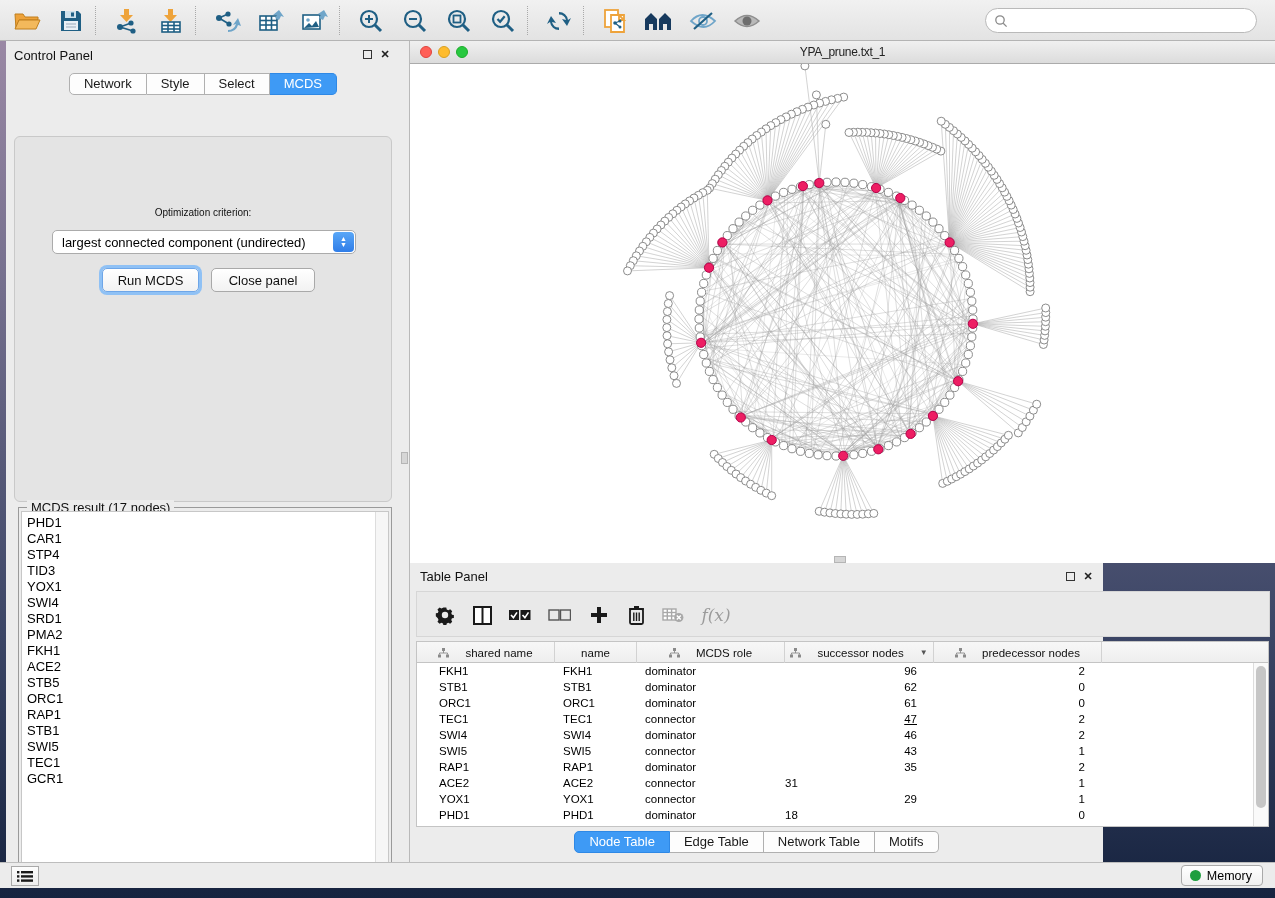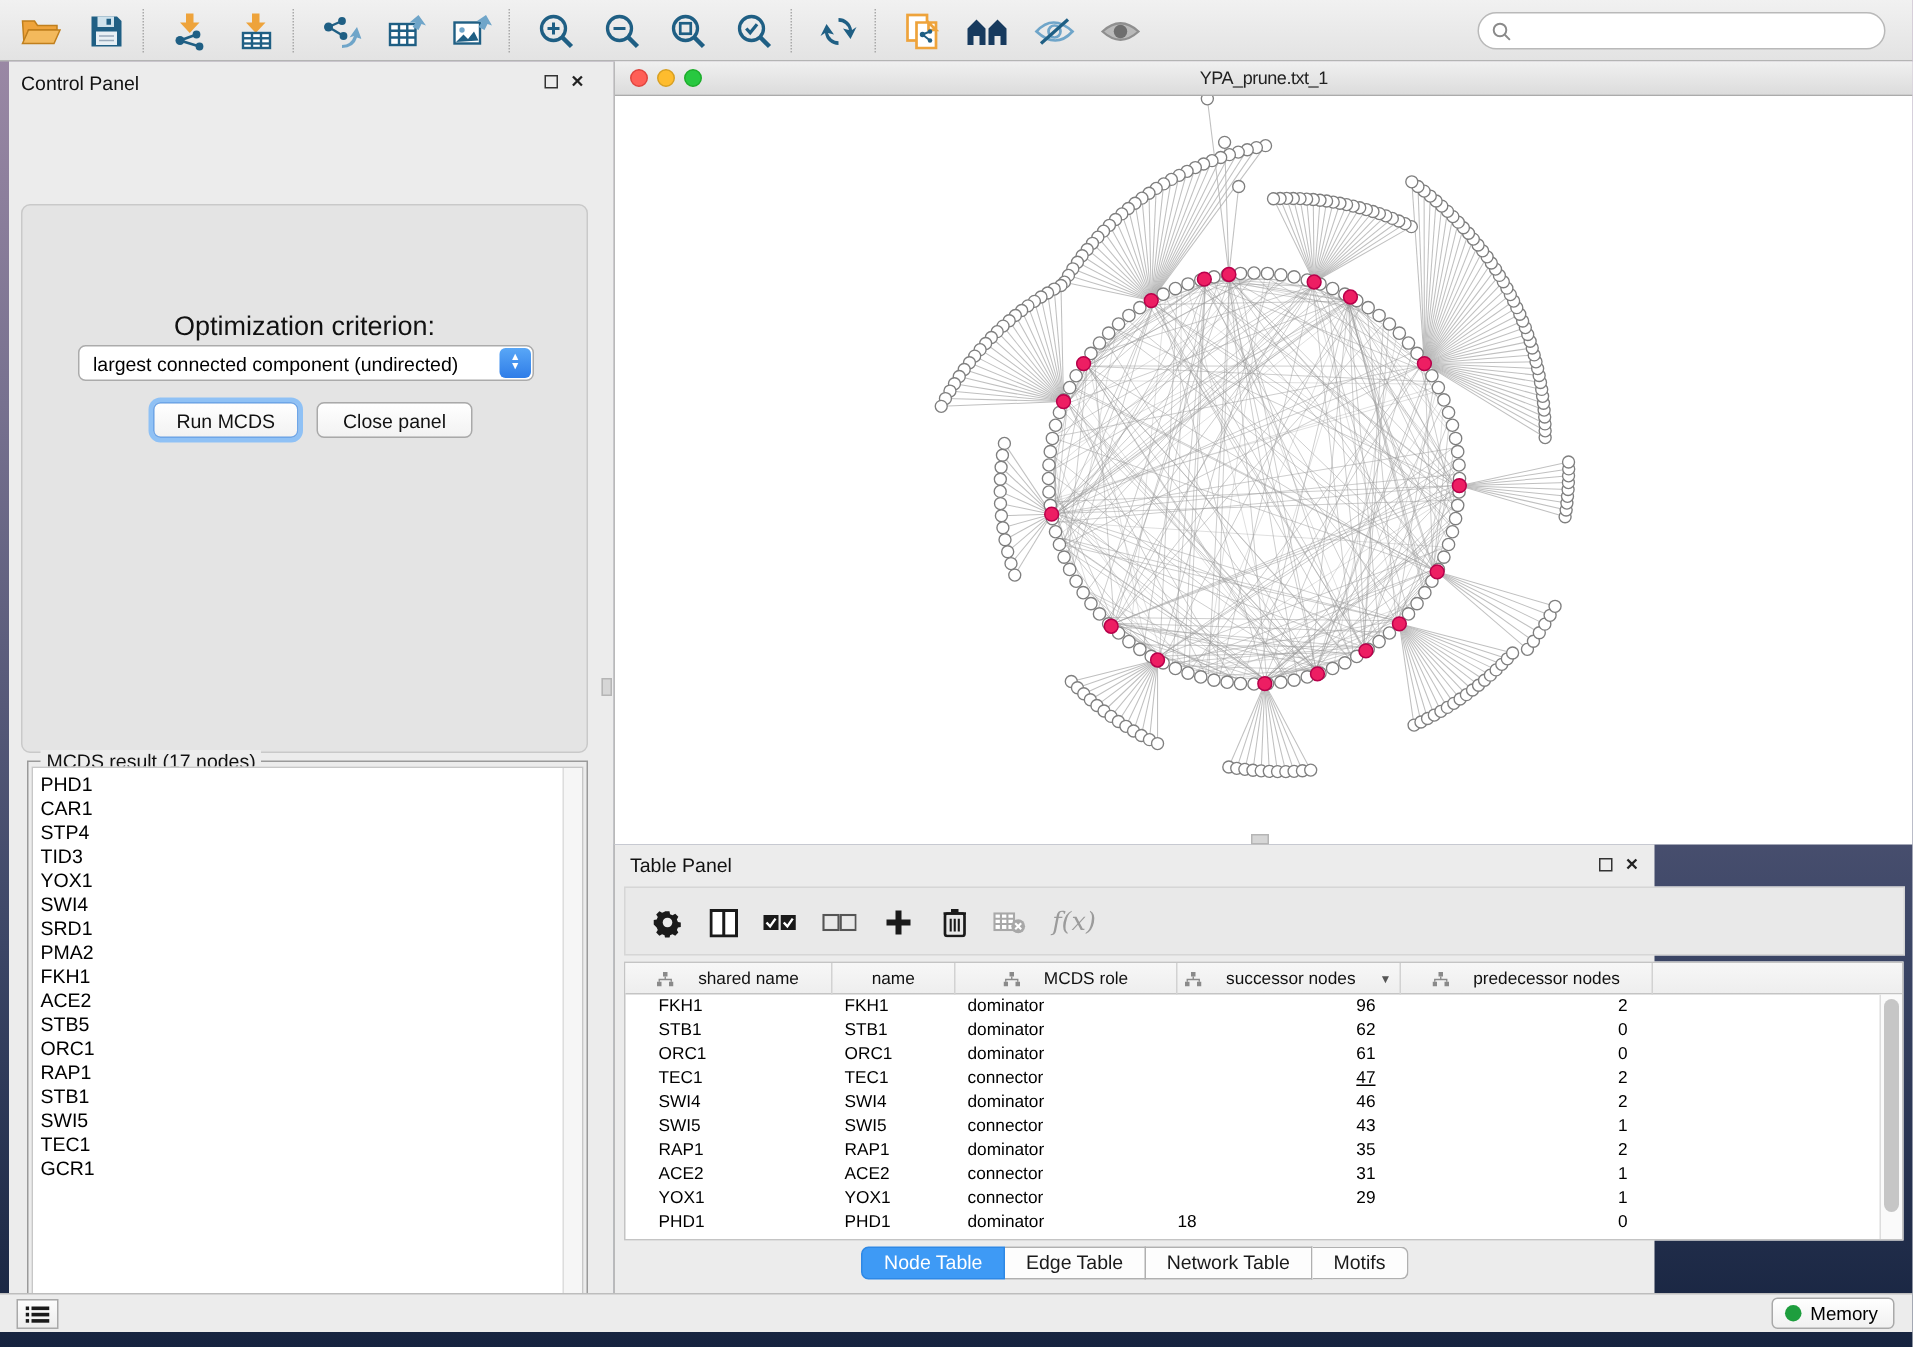--- a/index.html
+++ b/index.html
@@ -27,21 +27,21 @@
                font-size:11px; color:#222; cursor:pointer; }
   .float-glyph { width:9px; height:9px; border:1.5px solid #333; display:inline-block; }
   .tabs-row { position:absolute; left:0; width:100%; display:flex; justify-content:center; }
   .seg-tab { height:22px; padding:0 14px; font-size:13px; line-height:20px; background:#fdfdfd;
              border:1px solid #b0b0b0; border-left-width:0; color:#1a1a1a; cursor:pointer; }
   .seg-tab:first-child { border-left-width:1px; border-radius:5px 0 0 5px; }
   .seg-tab:last-child { border-radius:0 5px 5px 0; }
   .seg-tab.active { background:#3e9af5; border-color:#2e88e5; color:#fff; }
   .cp-inner { position:absolute; left:8px; top:95px; width:378px; height:366px; background:#e4e4e4;
               border:1px solid #c9c9c9; border-radius:6px; }
-  .opt-label { position:absolute; left:0; top:70px; width:100%; text-align:center; font-size:18px; color:#111; }
+  .opt-label { position:absolute; left:0; top:70px; width:100%; text-align:center; font-size:10px; color:#111; }
   .dropdown { position:absolute; left:37px; top:93px; width:304px; height:24px; background:#fff; border:1px solid #ababab;
               border-radius:5px; font-size:13px; display:flex; align-items:center; padding-left:9px; cursor:pointer; }
   .dd-stepper { position:absolute; right:1px; top:1px; width:21px; height:20px; background:linear-gradient(180deg,#59a7f7,#2f7de8);
                 border-radius:4px; display:flex; flex-direction:column; align-items:center; justify-content:center; color:#fff; }
   .dd-stepper span { font-size:7px; line-height:6px; }
   .btn { position:absolute; height:24px; background:linear-gradient(180deg,#ffffff,#f2f2f2); border:1px solid #a9a9a9;
          border-radius:5px; font-size:13px; color:#111; display:flex; align-items:center; justify-content:center; cursor:pointer; }
   .btn.focus-ring { box-shadow:0 0 0 3px #8fc1f5; border-color:#6ea6e8; }
   .result-group { position:absolute; left:12px; top:466px; width:374px; height:372px; border:1px solid #9a9a9a; }
   .result-title { position:absolute; left:8px; top:-8px; background:#ececec; padding:0 4px; font-size:13px; color:#111; }
@@ -246,20 +246,26 @@
 <div class="desk-bottom"></div>
 
 <div class="control-panel">
   <div class="cp-header">
     <div class="cp-title">Control Panel</div>
     <div class="panel-ctl" style="right:26px;">
         <span class="float-glyph"></span>
       </div>
     <div class="panel-ctl" style="right:8px; font-weight:bold;">✕</div>
   </div>
+  <div class="tabs-row" style="top:32px;" id="cp-tabs">
+      <div class="seg-tab">Network</div>
+      <div class="seg-tab">Style</div>
+      <div class="seg-tab">Select</div>
+      <div class="seg-tab active">MCDS</div>
+    </div>
   <div class="cp-inner">
     <div class="opt-label">Optimization criterion:</div>
     <div class="dropdown">
       <span>largest connected component (undirected)</span>
       <span class="dd-stepper">
           <span>▲</span>
           <span>▼</span>
         </span>
     </div>
     <div class="btn focus-ring" style="left:87px; top:131px; width:97px;">
@@ -1276,21 +1282,21 @@
           <div class="td" style="width:138px;padding-left:22px;">RAP1</div>
           <div class="td" style="width:82px;padding-left:8px;">RAP1</div>
           <div class="td" style="width:148px;padding-left:8px;">dominator</div>
           <div class="td" style="width:149px;padding-right:17px;text-align:right;">35</div>
           <div class="td" style="width:168px;padding-right:17px;text-align:right;">2</div>
         </div>
         <div class="tr">
           <div class="td" style="width:138px;padding-left:22px;">ACE2</div>
           <div class="td" style="width:82px;padding-left:8px;">ACE2</div>
           <div class="td" style="width:148px;padding-left:8px;">connector</div>
-          <div class="td" style="width:149px;padding-right:17px;text-align:right;">31</div>
+          <div class="td" style="width:149px;padding-right:17px;text-align:left;">31</div>
           <div class="td" style="width:168px;padding-right:17px;text-align:right;">1</div>
         </div>
         <div class="tr">
           <div class="td" style="width:138px;padding-left:22px;">YOX1</div>
           <div class="td" style="width:82px;padding-left:8px;">YOX1</div>
           <div class="td" style="width:148px;padding-left:8px;">connector</div>
           <div class="td" style="width:149px;padding-right:17px;text-align:right;">29</div>
           <div class="td" style="width:168px;padding-right:17px;text-align:right;">1</div>
         </div>
         <div class="tr">

